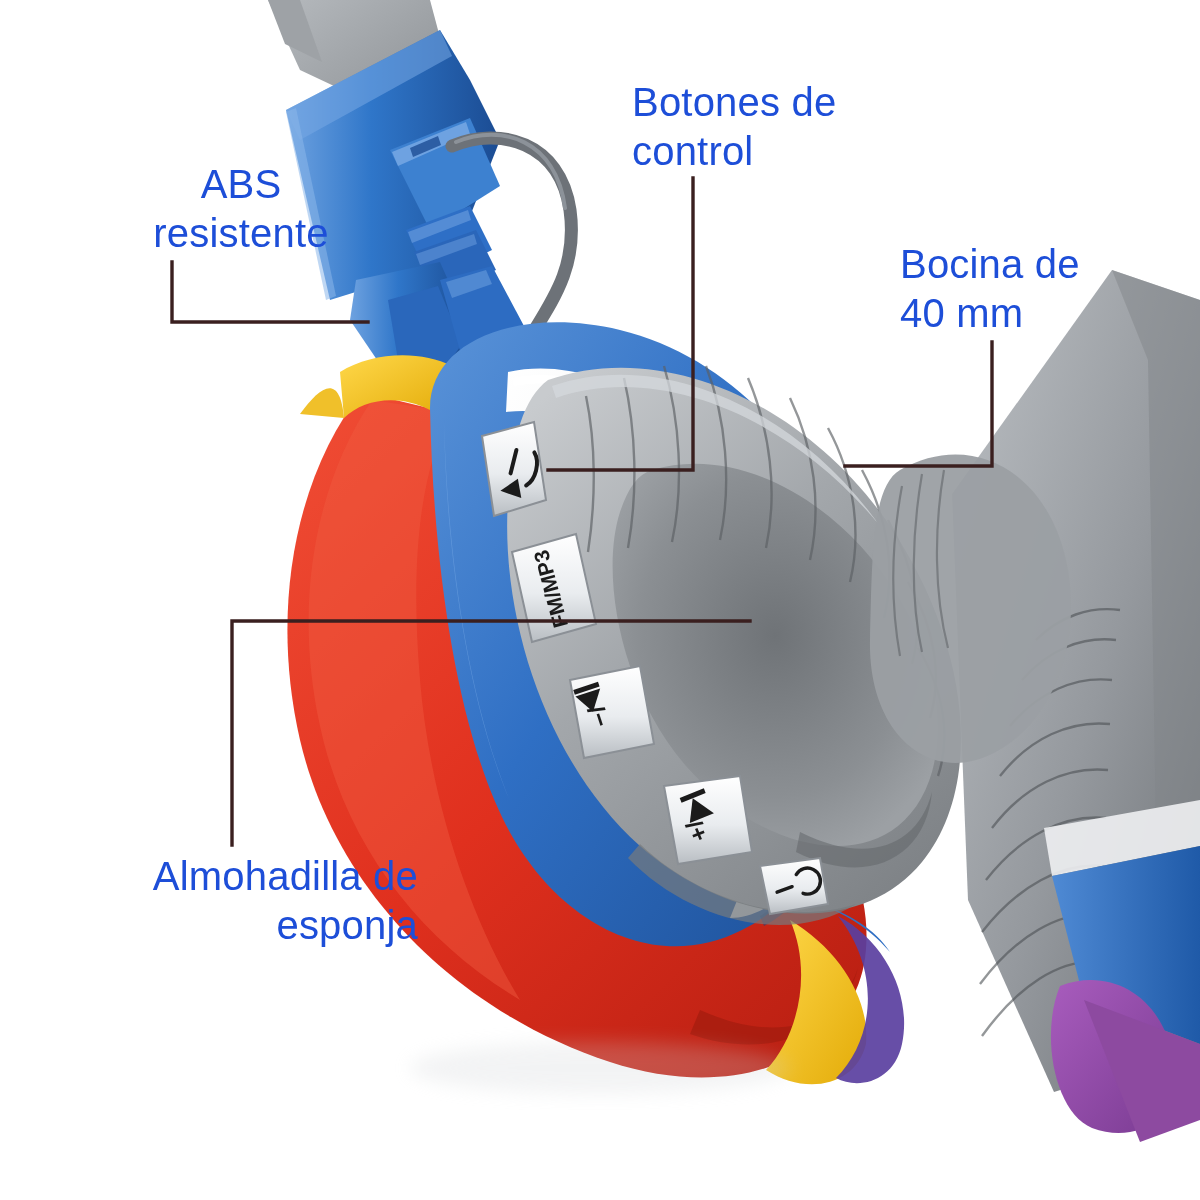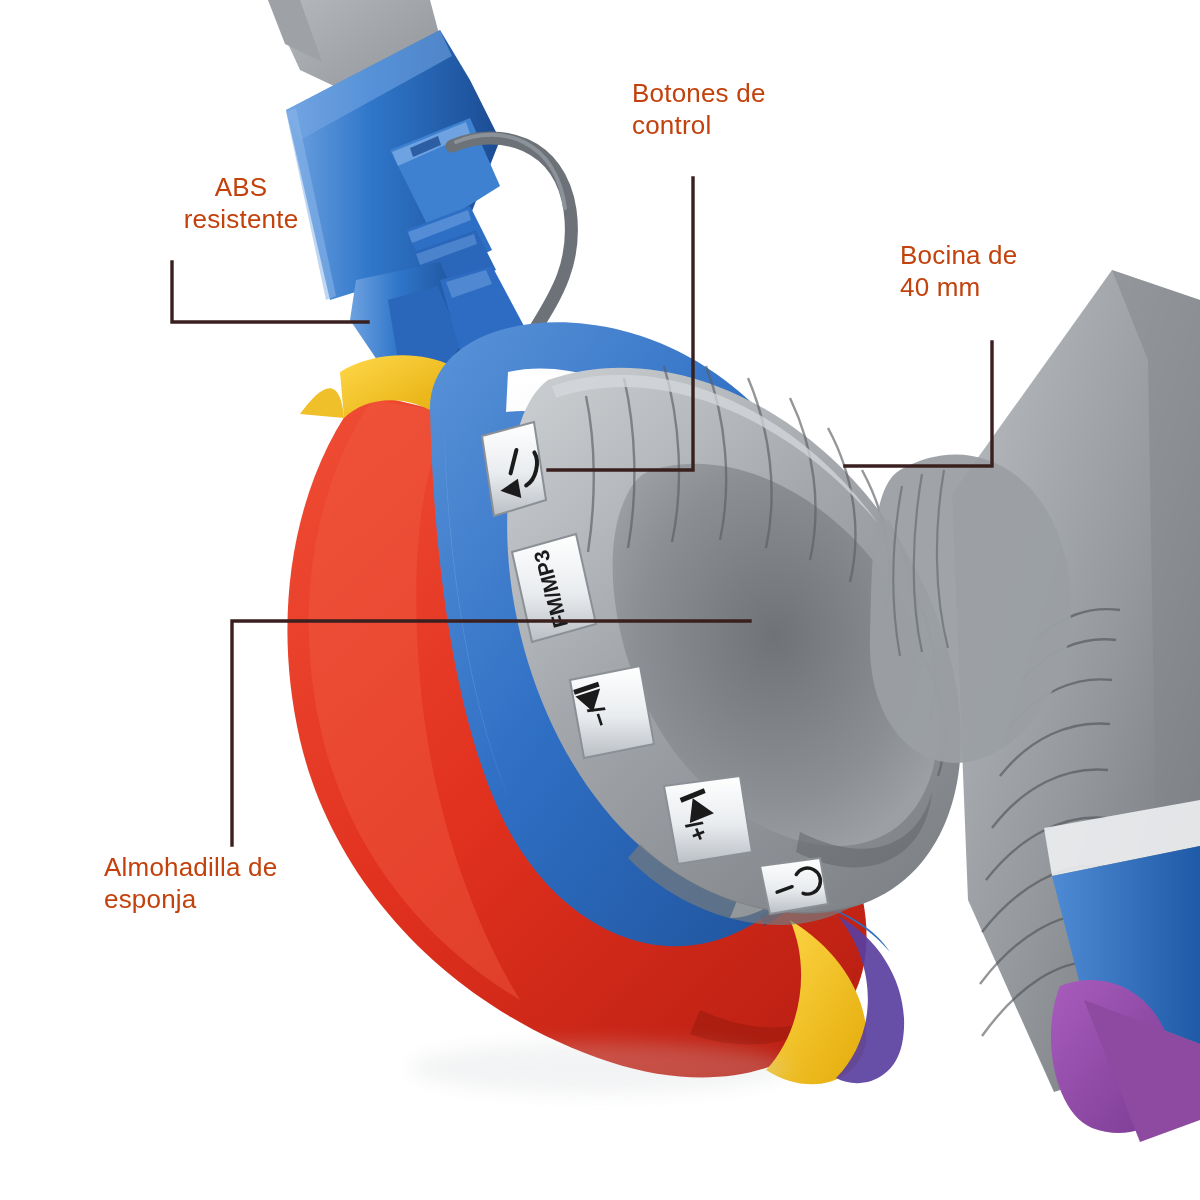--- a/index.html
+++ b/index.html
@@ -9,31 +9,31 @@
     font-family:"Liberation Sans", sans-serif;
     overflow:hidden;
     position:relative;
   }
   #stage{position:absolute;inset:0;width:1200px;height:1200px;background:#fff;}
   #photo{position:absolute;inset:0;width:1200px;height:1200px;}
   #overlay{position:absolute;inset:0;width:1200px;height:1200px;pointer-events:none;}
 
   .callout{
     position:absolute;
-    color:#c2410c;
-    font-size:26px;
+    color:#1d4ed8;
+    font-size:40px;
     line-height:1.22;
     font-family:"Liberation Sans", sans-serif;
     white-space:pre-line;
     letter-spacing:0.2px;
   }
-  .ca-abs{left:106px;top:160px;width:270px;text-align:center;margin-top:12px;}
+  .ca-abs{left:106px;top:160px;width:270px;text-align:center;}
   .ca-btn{left:632px;top:78px;width:300px;text-align:left;}
   .ca-boc{left:900px;top:240px;width:245px;text-align:left;}
-  .ca-alm{left:104px;top:852px;width:330px;text-align:left;}
+  .ca-alm{left:88px;top:852px;width:330px;text-align:right;}
 </style>
 </head>
 <body>
 
 <div id="stage">
 
   <svg id="photo" viewBox="0 0 1200 1200">
     <defs>
       <linearGradient id="gBlueShell" x1="0" y1="0" x2="1" y2="1">
         <stop offset="0" stop-color="#5a93d8"></stop>

